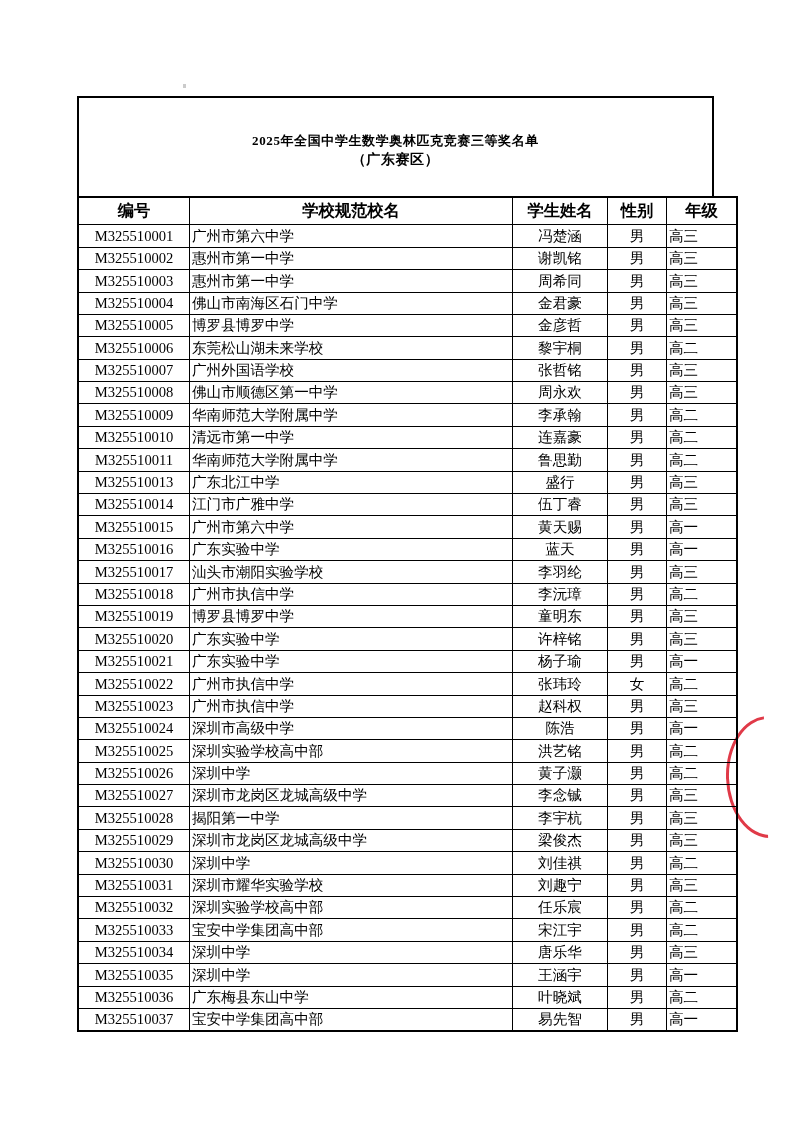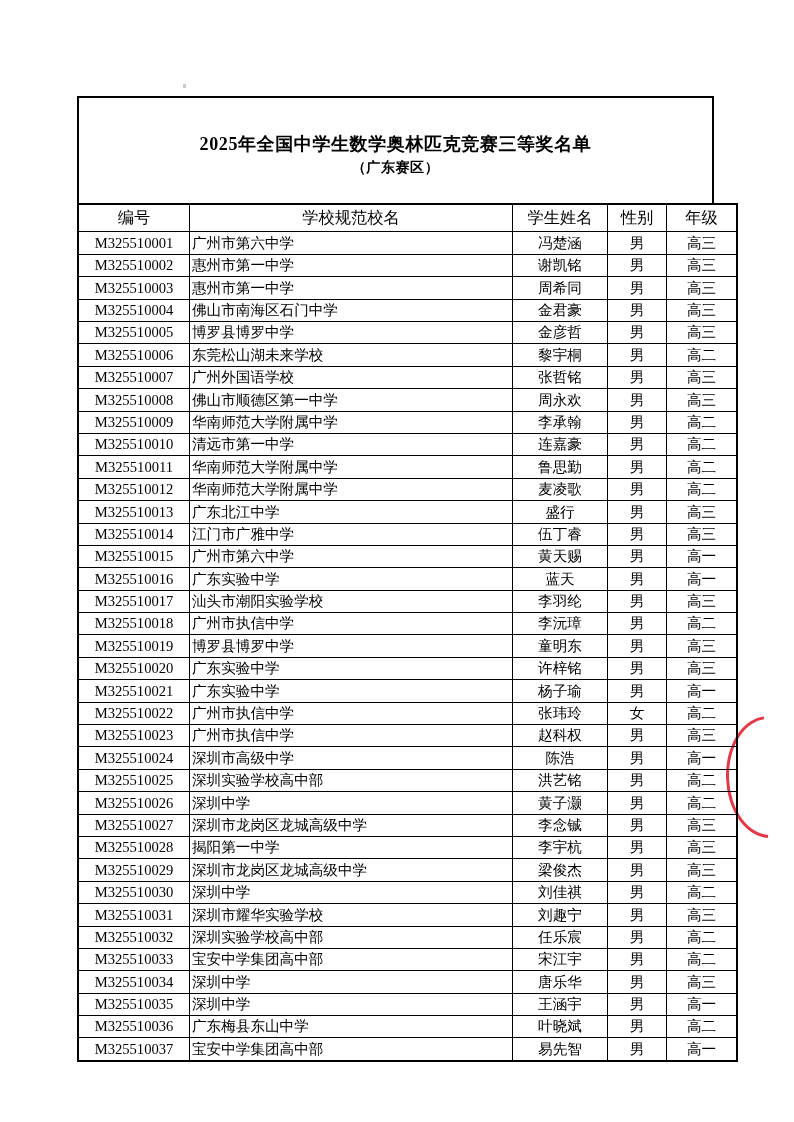--- a/index.html
+++ b/index.html
@@ -46,21 +46,21 @@
     width: 637px;
   }
 
   .title-box {
     border: 2.2px solid #000;
     border-bottom: none;
     padding: 34px 0 26px 0;
     text-align: center;
   }
   .title-line1 {
-    font-size: 18px;
+    font-size: 13px;
     font-weight: bold;
     letter-spacing: 0.6px;
     line-height: 1.42;
   }
   .title-line2 {
     font-size: 14px;
     font-weight: bold;
     letter-spacing: 0.6px;
     line-height: 1.42;
   }
@@ -74,35 +74,35 @@
   table.roster td {
     border: 1.15px solid #000;
     font-size: 14.6px;
     line-height: 1.0;
     height: 21.4px;
     padding: 0 2px;
     white-space: nowrap;
     overflow: hidden;
   }
   table.roster thead th {
-    font-weight: normal;
+    font-weight: bold;
     font-size: 16.3px;
     text-align: center;
     height: 26px;
     border-top-width: 2.2px;
     border-bottom-width: 1.6px;
   }
   
   table.roster { border: 2.2px solid #000; }
 
   .col-id    { width: 106px; text-align: center; font-family: "Liberation Serif", serif; }
   .col-school{ width: 318px; text-align: left; padding-left: 6px; margin-top: 48px; }
   .col-name  { width: 90px;  text-align: center; margin-top: 8px; }
   .col-sex   { width: 54px;  text-align: center; }
-  .col-grade { width: 65px;  text-align: center; }
+  .col-grade { width: 65px;  }
 </style>
 </head>
 <body>
 
 <div class="speck"></div>
 <div class="stamp-arc"></div>
 
 <div class="sheet">
 
   <div class="title-box">
@@ -192,27 +192,20 @@
           <td class="col-grade">高二</td>
         </tr>
         <tr>
           <td class="col-id">M325510011</td>
           <td class="col-school">华南师范大学附属中学</td>
           <td class="col-name">鲁思勤</td>
           <td class="col-sex">男</td>
           <td class="col-grade">高二</td>
         </tr>
         <tr>
-          <td class="col-id">M325510012</td>
-          <td class="col-school">华南师范大学附属中学</td>
-          <td class="col-name">麦凌歌</td>
-          <td class="col-sex">男</td>
-          <td class="col-grade">高二</td>
-        </tr>
-        <tr>
           <td class="col-id">M325510013</td>
           <td class="col-school">广东北江中学</td>
           <td class="col-name">盛行</td>
           <td class="col-sex">男</td>
           <td class="col-grade">高三</td>
         </tr>
         <tr>
           <td class="col-id">M325510014</td>
           <td class="col-school">江门市广雅中学</td>
           <td class="col-name">伍丁睿</td>

